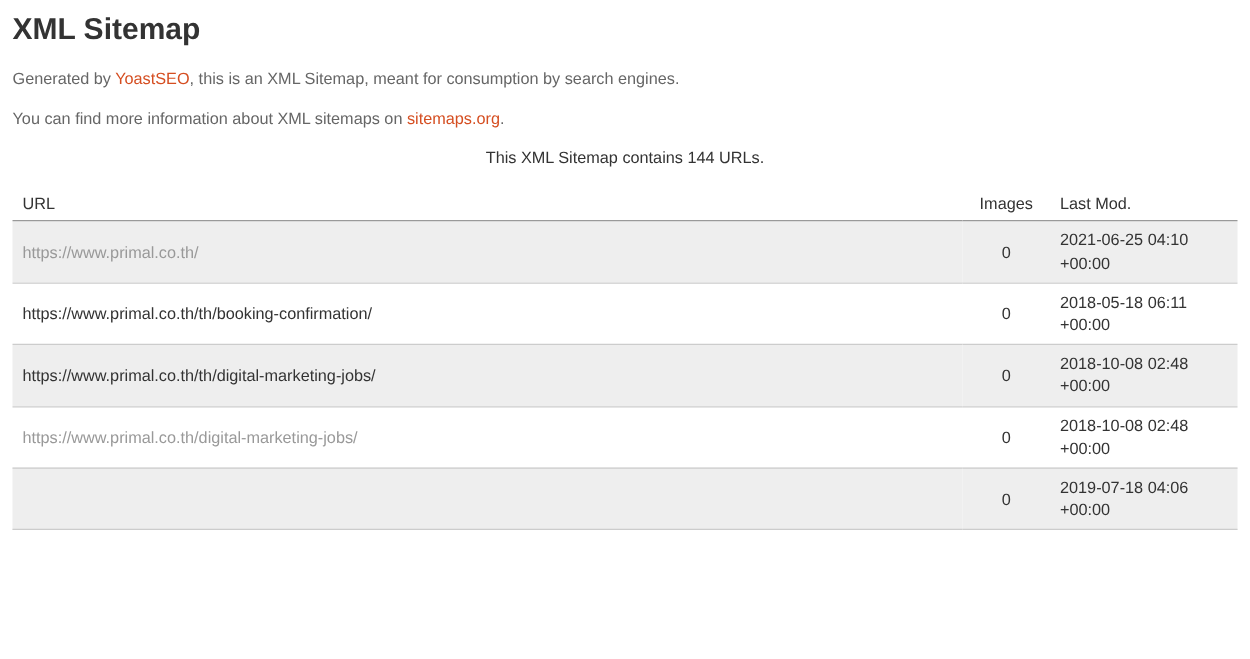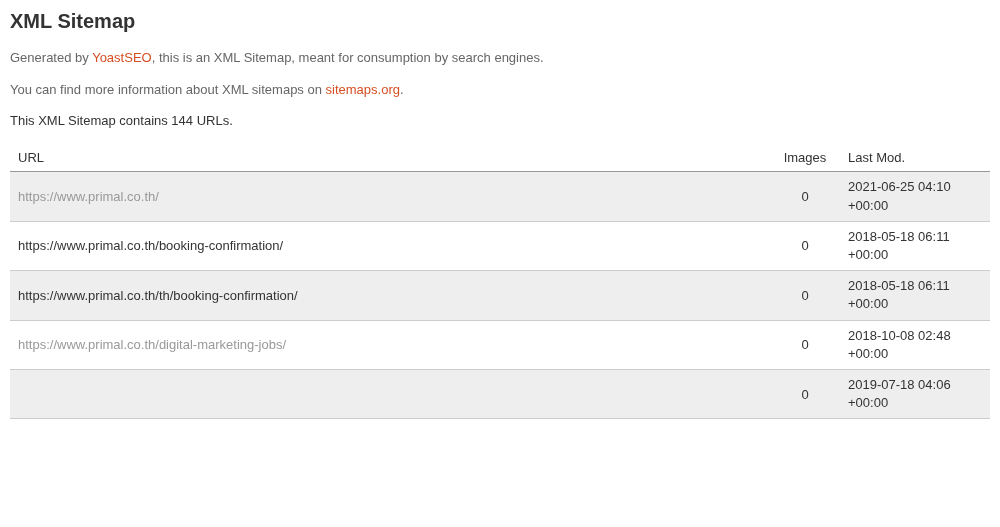--- a/index.html
+++ b/index.html
@@ -8,37 +8,38 @@
       box-sizing: border-box;
     }
     body {
       font-family: Arial, Helvetica, sans-serif;
       font-size: 13px;
       color: #333;
       background: #fff;
       padding: 10px;
     }
     h1 {
-      font-size: 20px;
+      font-size: 24px;
       font-weight: bold;
       color: #333;
       margin-bottom: 16px;
     }
     .description {
       color: #666;
       margin-bottom: 14px;
       line-height: 1.4;
     }
     .description a {
       color: #d54e21;
       text-decoration: none;
     }
     .url-count {
       color: #333;
       margin-bottom: 16px;
+      text-align: center;
     }
     table {
       width: 100%;
       border-collapse: collapse;
       font-size: 13px;
     }
     thead th {
       text-align: left;
       font-weight: normal;
       color: #333;
@@ -104,28 +105,28 @@
       <th class="col-lastmod">Last Mod.</th>
     </tr>
   </thead>
   <tbody id="sitemap-body">
   <tr>
         <td class="url-cell"><a href="#" class="muted">https://www.primal.co.th/</a></td>
         <td class="images-cell">0</td>
         <td class="lastmod-cell">2021-06-25 04:10 +00:00</td>
       </tr>
       <tr>
-        <td class="url-cell"><a href="#">https://www.primal.co.th/booking-confirmation/</a></td>
+        <td class="url-cell"><a href="#">https://www.primal.co.th/th/booking-confirmation/</a></td>
         <td class="images-cell">0</td>
         <td class="lastmod-cell">2018-05-18 06:11 +00:00</td>
       </tr>
       <tr>
-        <td class="url-cell"><a href="#">https://www.primal.co.th/th/booking-confirmation/</a></td>
+        <td class="url-cell"><a href="#">https://www.primal.co.th/th/digital-marketing-jobs/</a></td>
         <td class="images-cell">0</td>
-        <td class="lastmod-cell">2018-05-18 06:11 +00:00</td>
+        <td class="lastmod-cell">2018-10-08 02:48 +00:00</td>
       </tr>
       <tr>
         <td class="url-cell"><a href="#" class="muted">https://www.primal.co.th/digital-marketing-jobs/</a></td>
         <td class="images-cell">0</td>
         <td class="lastmod-cell">2018-10-08 02:48 +00:00</td>
       </tr>
       <tr>
         <td class="url-cell"></td>
         <td class="images-cell">0</td>
         <td class="lastmod-cell">2019-07-18 04:06 +00:00</td>

